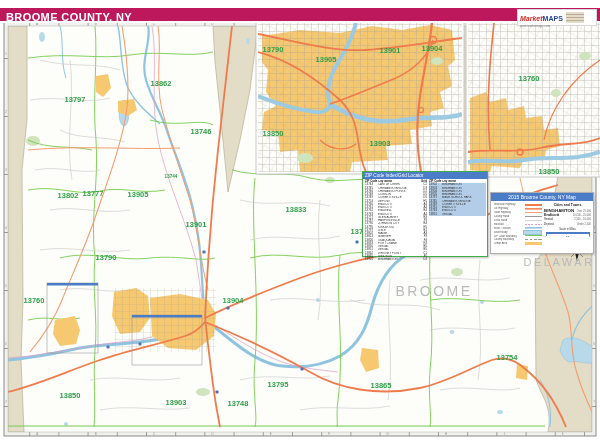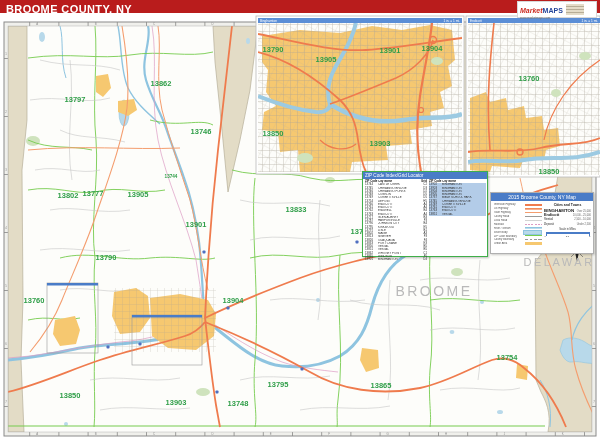--- a/index.html
+++ b/index.html
@@ -1,19 +1,19 @@
 <!DOCTYPE html>
 <html><head>
 <meta charset="utf-8">
 <style>
   html,body{margin:0;padding:0;background:#ffffff;font-family:"Liberation Sans",sans-serif;}
   #stage{position:relative;width:600px;height:440px;background:#ffffff;overflow:hidden;}
 
   
-  .titlebar{position:absolute;left:0;top:0;width:600px;height:15px;background:#b91c1c;
+  .titlebar{position:absolute;left:0;top:8px;width:600px;height:15px;background:#be185d;
     border-bottom:2px solid #ffffff;box-sizing:border-box;}
   .titlebar .maptitle{position:absolute;left:6px;top:3px;font-size:11px;font-weight:bold;
     color:#ffffff;letter-spacing:0.4px;white-space:nowrap;}
   .logo{position:absolute;right:3px;top:1px;width:80px;height:17px;background:#ffffff;
     border:1px solid #d8d8d8;box-sizing:border-box;display:flex;align-items:center;padding:1px 2px;}
   .logo-txt{line-height:1;}
   .logo-a{font-size:7px;font-weight:bold;font-style:italic;color:#cc2a20;}
   .logo-b{font-size:7px;font-weight:bold;color:#24459a;}
   .logo-tag{font-size:3px;color:#777;display:block;margin-top:1px;}
   .logo-fineprint{margin-left:3px;width:18px;height:11px;background:

